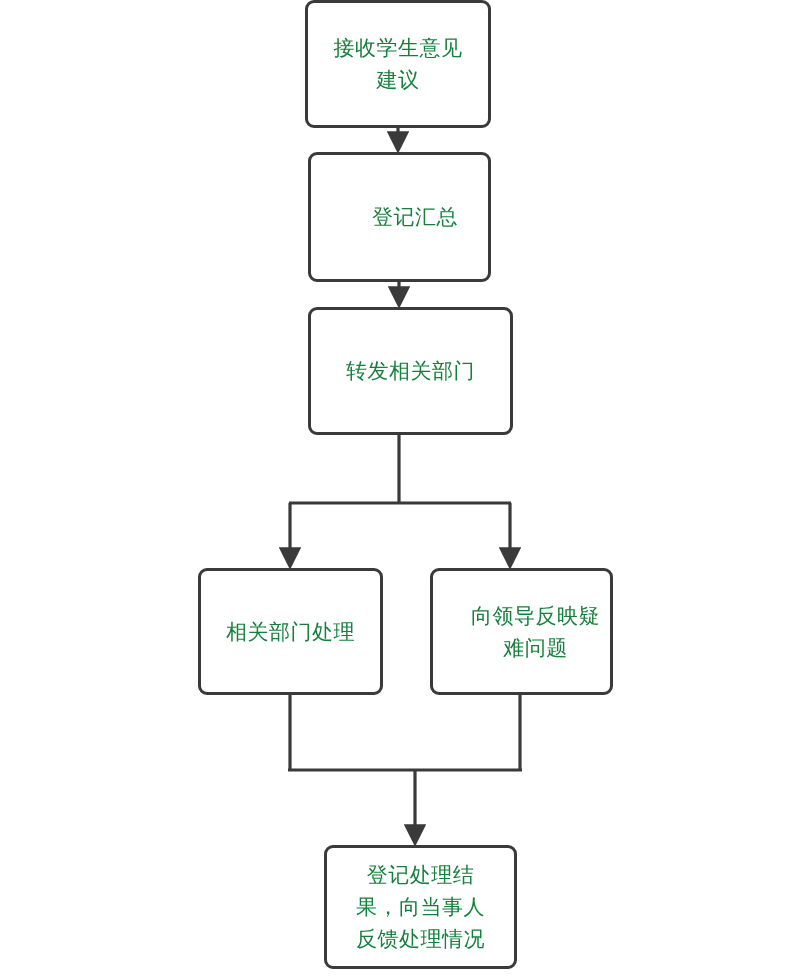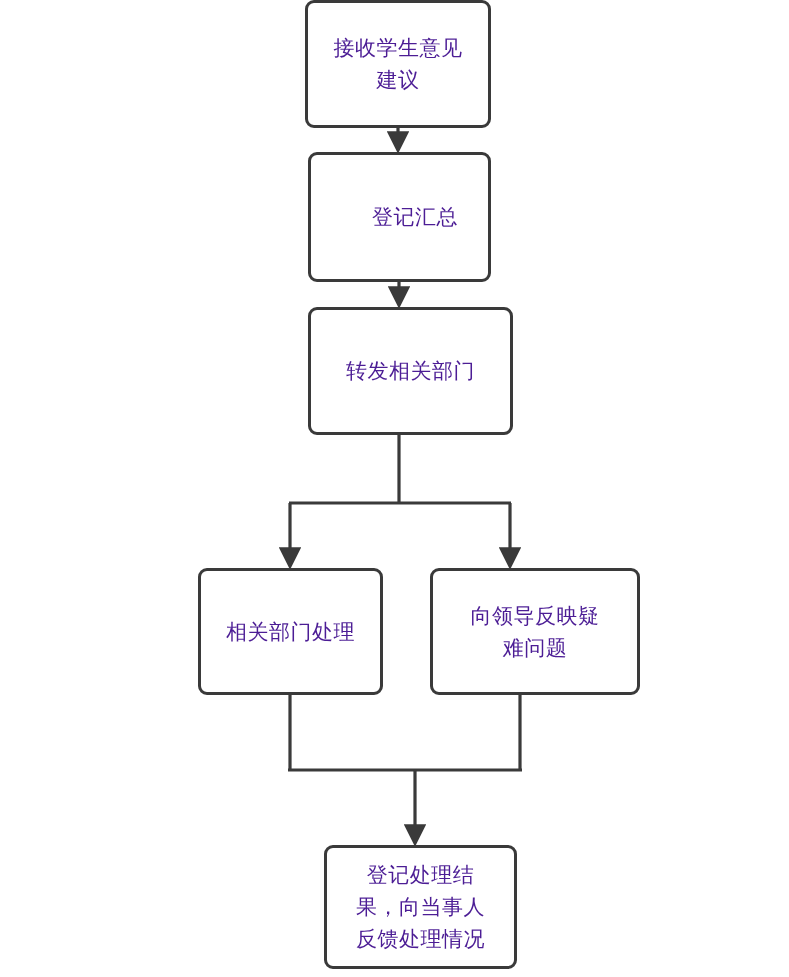--- a/index.html
+++ b/index.html
@@ -18,21 +18,21 @@
   .node {
     position: absolute;
     box-sizing: border-box;
     background: #ffffff;
     border: 3px solid #3a3a3a;
     border-radius: 9px;
     display: flex;
     align-items: center;
     justify-content: center;
     text-align: center;
-    color: #4c1d95;
+    color: #15803d;
     font-size: 21px;
     line-height: 1.52;
     letter-spacing: 0.5px;
     z-index: 2;
   }
   .node .label {
     display: block;
     padding: 0 10px;
     white-space: pre-line;
   }
@@ -84,21 +84,21 @@
   </div>
 
   <div class="node" style="left:308px; top:307px; width:205px; height:128px;">
     <span class="label">转发相关部门</span>
   </div>
 
   <div class="node" style="left:198px; top:568px; width:185px; height:127px;">
     <span class="label">相关部门处理</span>
   </div>
 
-  <div class="node" style="left:430px; top:568px; width:210px; height:127px;">
+  <div class="node" style="left:430px; top:568px; width:183px; height:127px;justify-content:flex-end;">
     <span class="label">向领导反映疑
 难问题</span>
   </div>
 
   <div class="node" style="left:324px; top:845px; width:193px; height:124px;">
     <span class="label">登记处理结
 果，向当事人
 反馈处理情况</span>
   </div>
 

